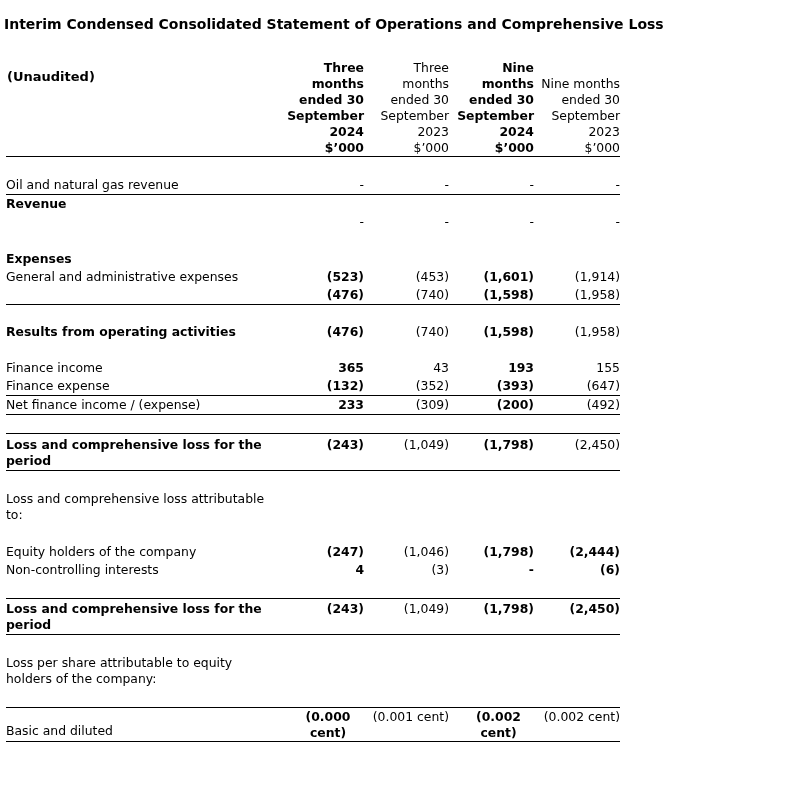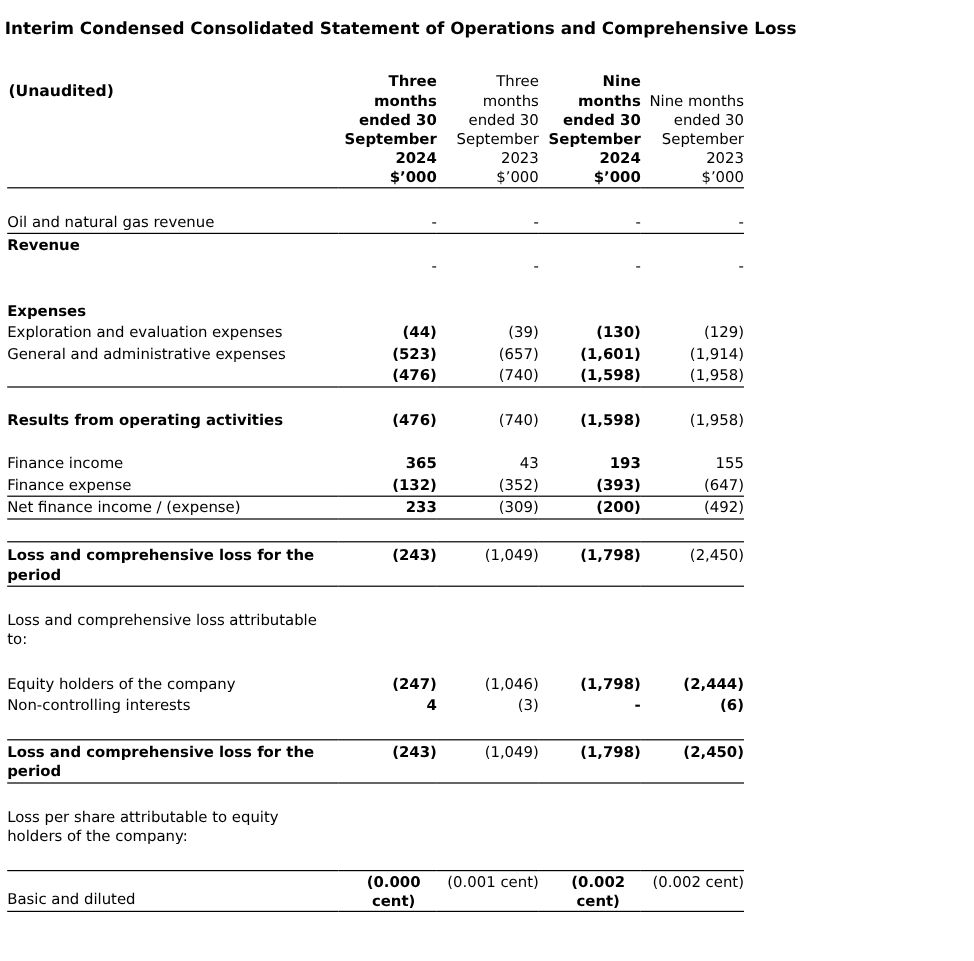--- a/index.html
+++ b/index.html
@@ -91,30 +91,23 @@
     <td class="num">-</td>
   </tr>
   <tr>
         <td colspan="5" style="height:19px"></td>
       </tr>
 
   <tr class="row">
     <td class="b" colspan="5">Expenses</td>
   </tr>
   <tr class="row">
-    <td>Exploration and evaluation expenses</td>
-    <td class="num b">(44)</td>
-    <td class="num">(39)</td>
-    <td class="num b">(130)</td>
-    <td class="num">(129)</td>
-  </tr>
-  <tr class="row">
     <td>General and administrative expenses</td>
     <td class="num b">(523)</td>
-    <td class="num">(657)</td>
+    <td class="num">(453)</td>
     <td class="num b">(1,601)</td>
     <td class="num">(1,914)</td>
   </tr>
   <tr class="row line-bottom">
     <td></td>
     <td class="num b">(476)</td>
     <td class="num">(740)</td>
     <td class="num b">(1,598)</td>
     <td class="num">(1,958)</td>
   </tr>

